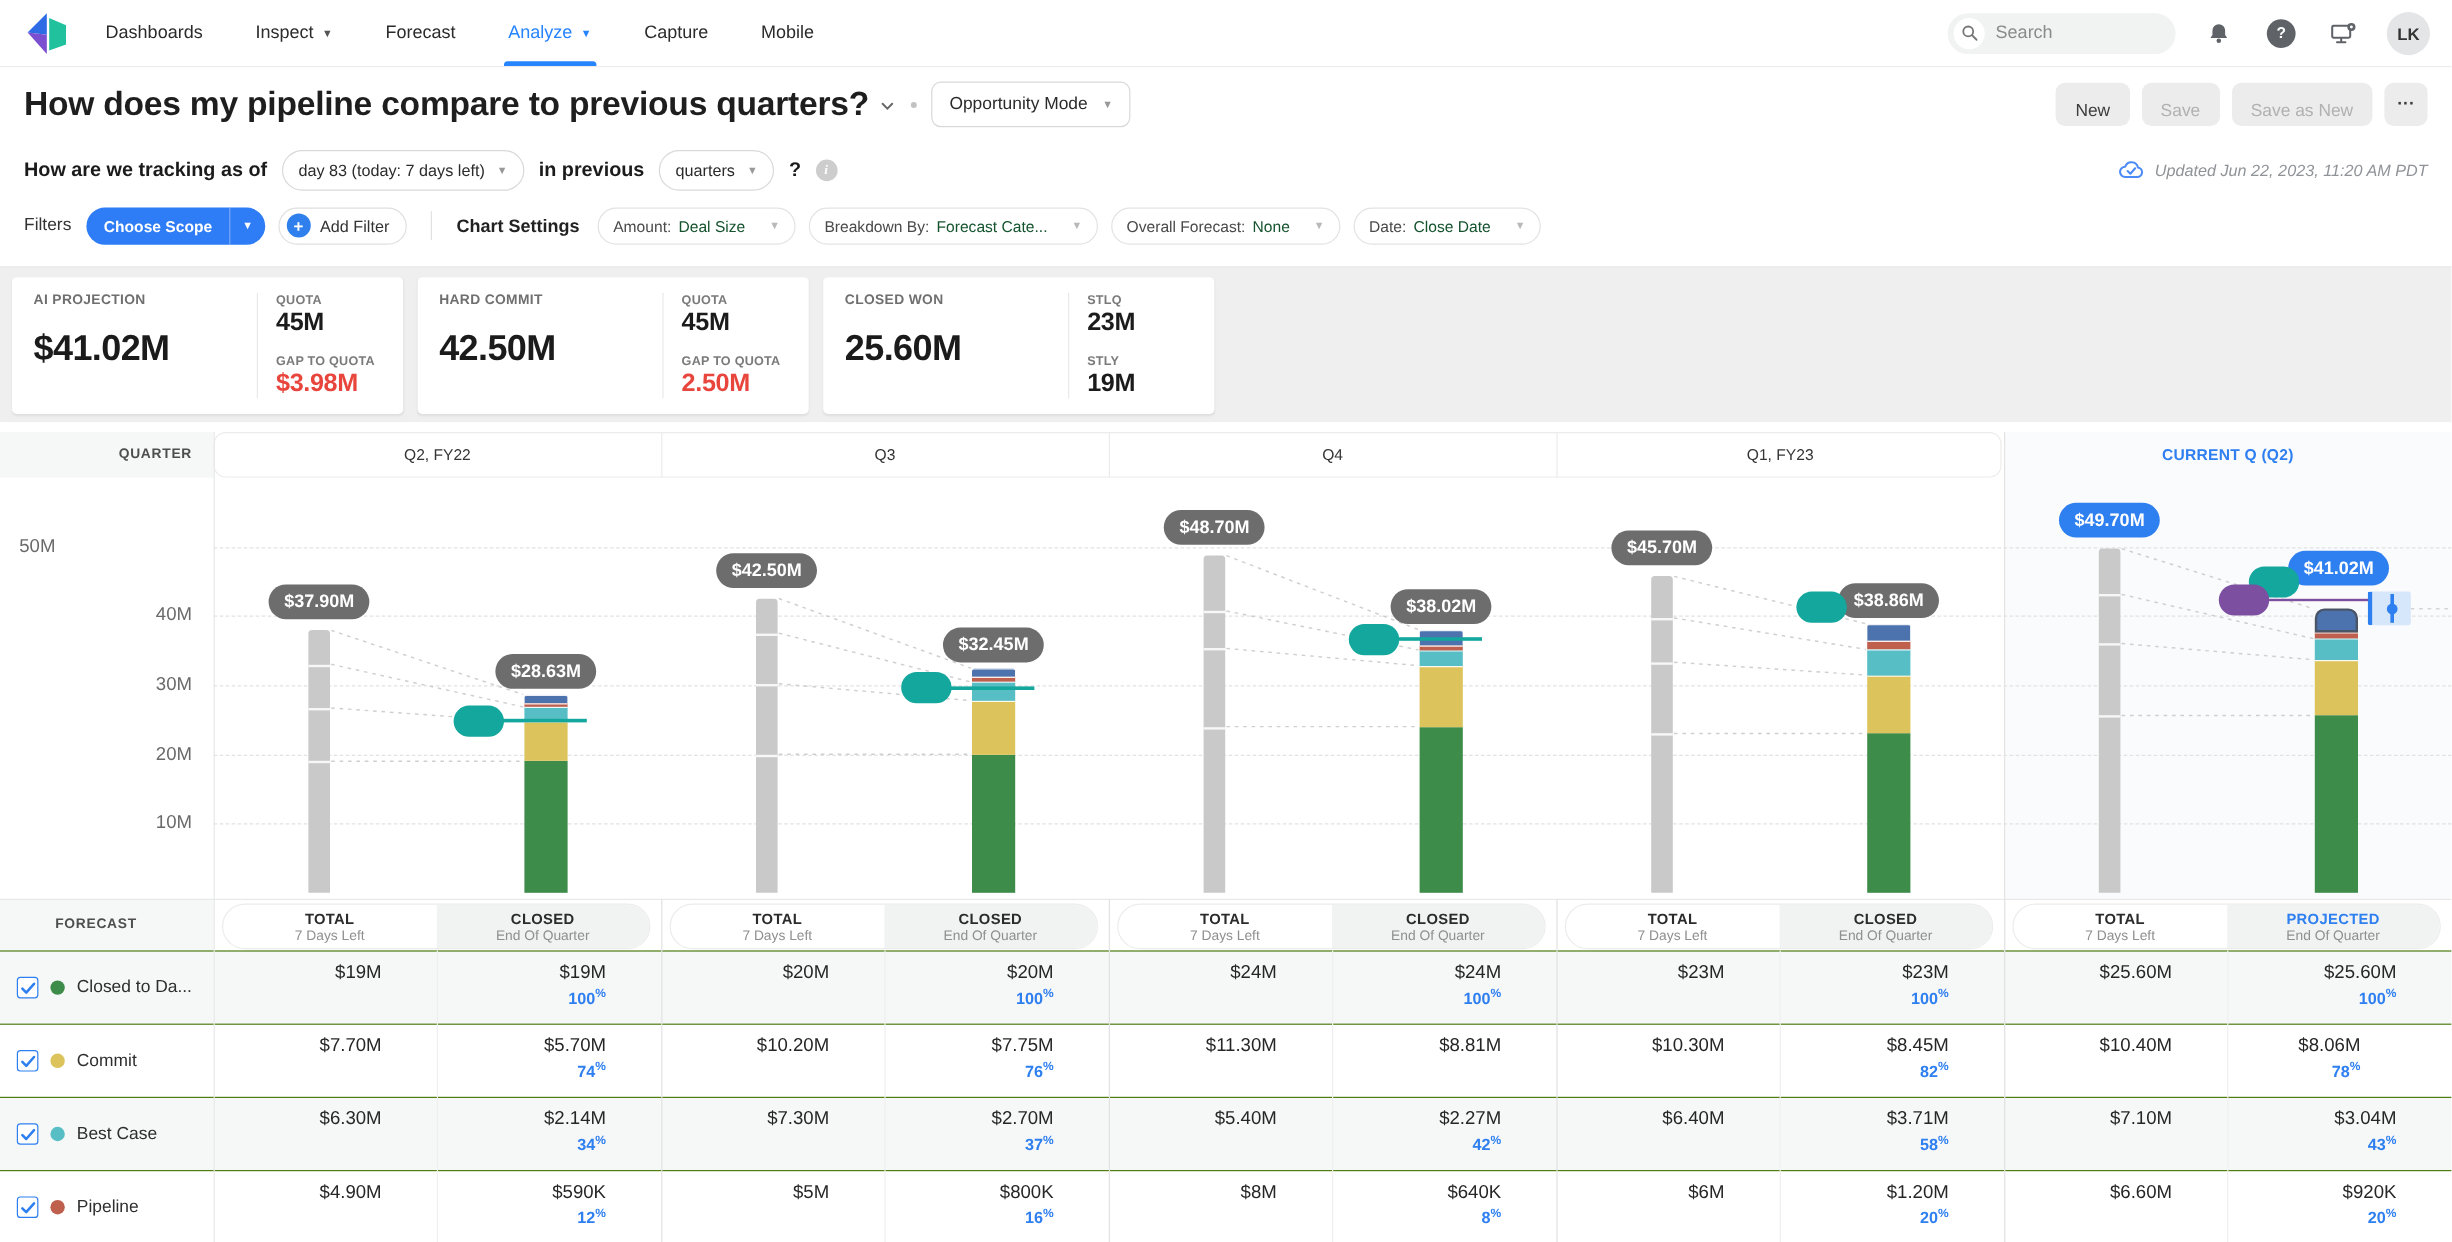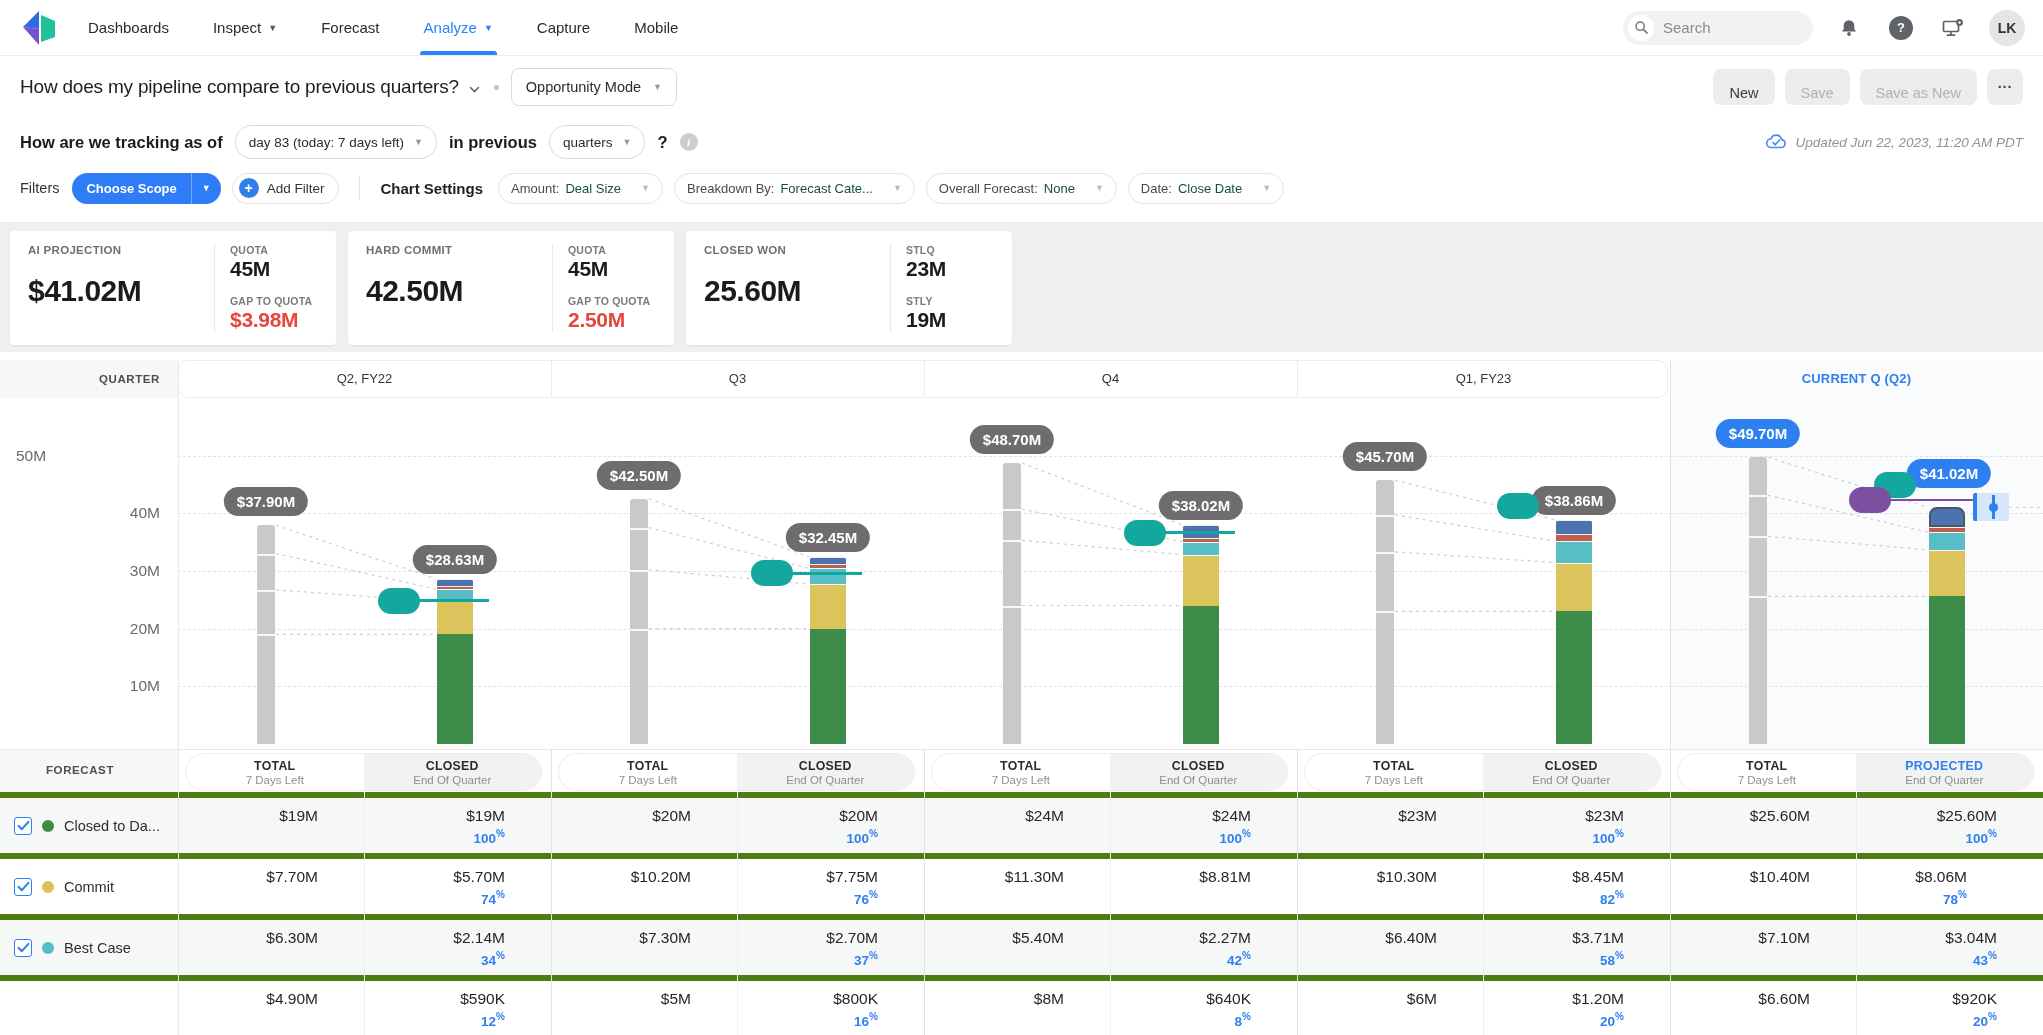--- a/index.html
+++ b/index.html
@@ -20,21 +20,21 @@
   .nav-right { margin-left:auto; display:flex; align-items:center; gap:20px; }
   .search-box { width:190px; height:34px; background:#f1f2f2; border-radius:17px; display:flex; align-items:center; gap:9px; padding-left:5px; }
   .search-chip { width:26px; height:26px; border-radius:50%; background:#fff; display:flex; align-items:center; justify-content:center; }
   .search-box input { border:none; outline:none; background:transparent; font-size:15px; color:#555; width:130px; font-family:inherit; }
   .search-box input::placeholder { color:#8b8b8b; }
   .icon-btn { width:32px; height:32px; display:flex; align-items:center; justify-content:center; cursor:pointer; }
   .help-circle { width:24px; height:24px; border-radius:50%; background:#5f6368; color:#fff; font-size:13px; font-weight:700; display:flex; align-items:center; justify-content:center; }
   .avatar { width:36px; height:36px; border-radius:50%; background:#e4e5e6; color:#333; font-size:14px; font-weight:700; display:flex; align-items:center; justify-content:center; }
   
   .titlebar { height:62px; display:flex; align-items:center; padding:0 20px; }
-  .page-title { font-size:19px; font-weight:400; color:#1e1e1e; letter-spacing:-0.2px; }
+  .page-title { font-size:28px; font-weight:700; color:#1e1e1e; letter-spacing:-0.2px; }
   .title-chev { margin:4px 10px 0 10px; }
   .dot-sep { width:5px; height:5px; border-radius:50%; background:#c2c2c2; margin:0 12px 0 4px; }
   .mode-pill { height:38px; border:1px solid #d9d9d9; border-radius:8px; display:flex; align-items:center; gap:12px; padding:0 14px; font-size:14.5px; color:#2b2b2b; cursor:pointer; }
   .mode-pill .caret, .select-pill .caret, .setting-pill .caret { font-size:9px; color:#999; }
   .title-actions { margin-left:auto; display:flex; gap:10px; }
   .btn { height:36px; border:none; border-radius:8px; background:#ececec; font-family:inherit; font-size:14.5px; font-weight:400; color:#3c3c3c; padding:16px 16px; cursor:pointer; }
   .btn.disabled { color:#b1b1b1; }
   .btn.more { width:36px; padding:0; font-weight:700; }
   
   .trackbar { height:48px; display:flex; align-items:center; padding:0 20px; gap:12px; }
@@ -91,21 +91,21 @@
   .drag-handle .mid { position:absolute; left:50%; top:2px; bottom:2px; width:3px; margin-left:-1.5px; background:#2e7ff0; }
   .drag-handle .dot { position:absolute; left:50%; top:50%; width:9px; height:9px; margin:-4.5px 0 0 -4.5px; border-radius:50%; background:#2e7ff0; }
   .section-line { position:absolute; left:0; right:0; border-top:1px solid #e8e8e8; z-index:2; }
   .vline { position:absolute; width:1px; z-index:3; }
   .thead-box { position:absolute; display:flex; border:1px solid #ececec; border-radius:19px; overflow:hidden; background:#fff; z-index:2; }
   .thead-half { flex:1; display:flex; flex-direction:column; align-items:center; justify-content:center; gap:1px; }
   .thead-half.shaded { background:#f1f2f2; }
   .thead-title { font-size:12.3px; font-weight:700; color:#2b2b2b; letter-spacing:.3px; }
   .thead-title.projected { color:#2e7ff0; }
   .thead-sub { font-size:11.5px; color:#8f8f8f; }
-  .trow { position:absolute; left:0; right:0; border-top:6px solid #4d7c0f; z-index:1;text-align:center; }
+  .trow { position:absolute; left:0; right:0; border-top:1px solid #4d7c0f; z-index:1;text-align:center; }
   .trow.alt { background:#f6f7f7; }
   .row-head { position:absolute; left:0; top:0; bottom:0; width:178px; display:flex; align-items:center; gap:10px; padding-left:14px; }
   .checkbox { width:18px; height:18px; border:1.5px solid #2e7ff0; border-radius:3px; background:#fff; display:flex; align-items:center; justify-content:center; cursor:pointer; flex:0 0 auto; }
   .series-dot { width:12px; height:12px; border-radius:50%; flex:0 0 auto; }
   .row-name { font-size:14.5px; color:#2e2e2e; white-space:nowrap; }
   .cell { position:absolute; display:flex; flex-direction:column; align-items:flex-end; padding:9px 46px 0 0; }
   .cell-value { font-size:15.5px; color:#262626; }
   .cell-pct { font-size:13.5px; font-weight:700; color:#2e7ff0; margin-top:3px; }
   .cell-pct .pct-sign { font-size:10px; vertical-align:super; }
 </style>
@@ -605,20 +605,29 @@
       </div>
       <div class="cell" style="left: 1670px; width: 186px; top: 0px; height: 61px;">
         <span class="cell-value">$7.10M</span>
       </div>
       <div class="cell" style="left: 1856px; width: 187px; top: 0px; height: 61px;">
         <span class="cell-value">$3.04M</span>
         <span class="cell-pct"><span>43</span><span class="pct-sign">%</span></span>
       </div>
     </div>
     <div class="trow" style="top: 623px; height: 61px; z-index: 1;">
+      <div class="row-head">
+        <span class="checkbox">
+          <svg width="13" height="11" viewBox="0 0 16 13">
+            <polyline points="2,7 6,11 14,2" fill="none" stroke="#2e7ff0" stroke-width="2.6" stroke-linecap="round" stroke-linejoin="round"></polyline>
+          </svg>
+        </span>
+        <span class="series-dot" style="background: rgb(191, 95, 77);"></span>
+        <span class="row-name">Pipeline</span>
+      </div>
       <div class="cell" style="left: 178px; width: 186px; top: 0px; height: 61px;">
         <span class="cell-value">$4.90M</span>
       </div>
       <div class="cell" style="left: 364px; width: 187px; top: 0px; height: 61px;">
         <span class="cell-value">$590K</span>
         <span class="cell-pct"><span>12</span><span class="pct-sign">%</span></span>
       </div>
       <div class="cell" style="left: 551px; width: 186px; top: 0px; height: 61px;">
         <span class="cell-value">$5M</span>
       </div>

